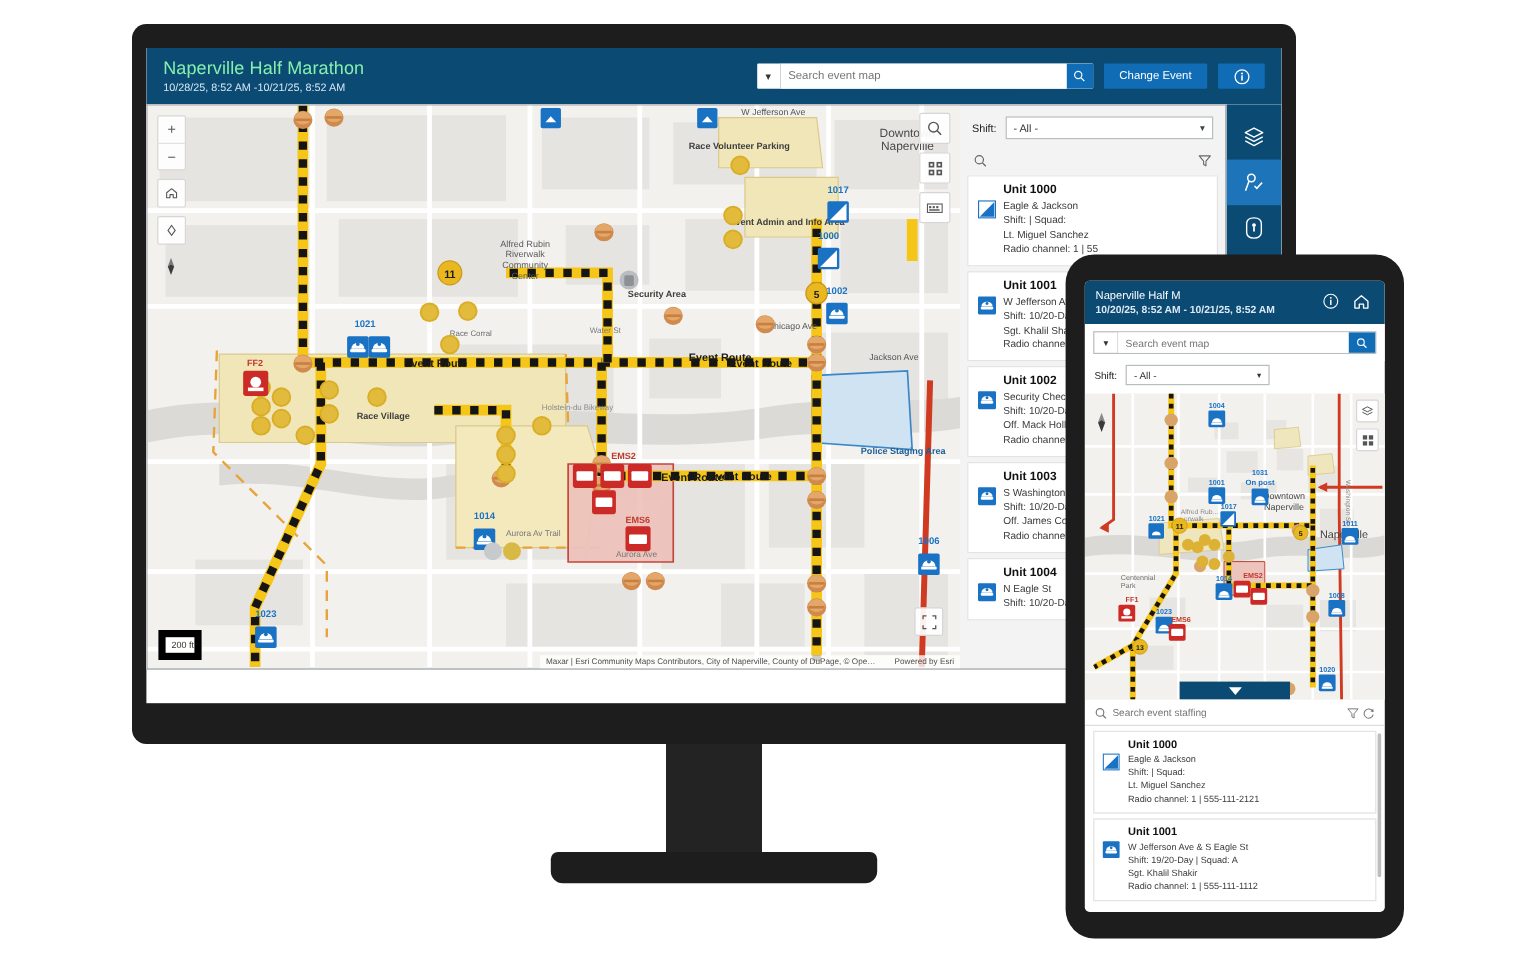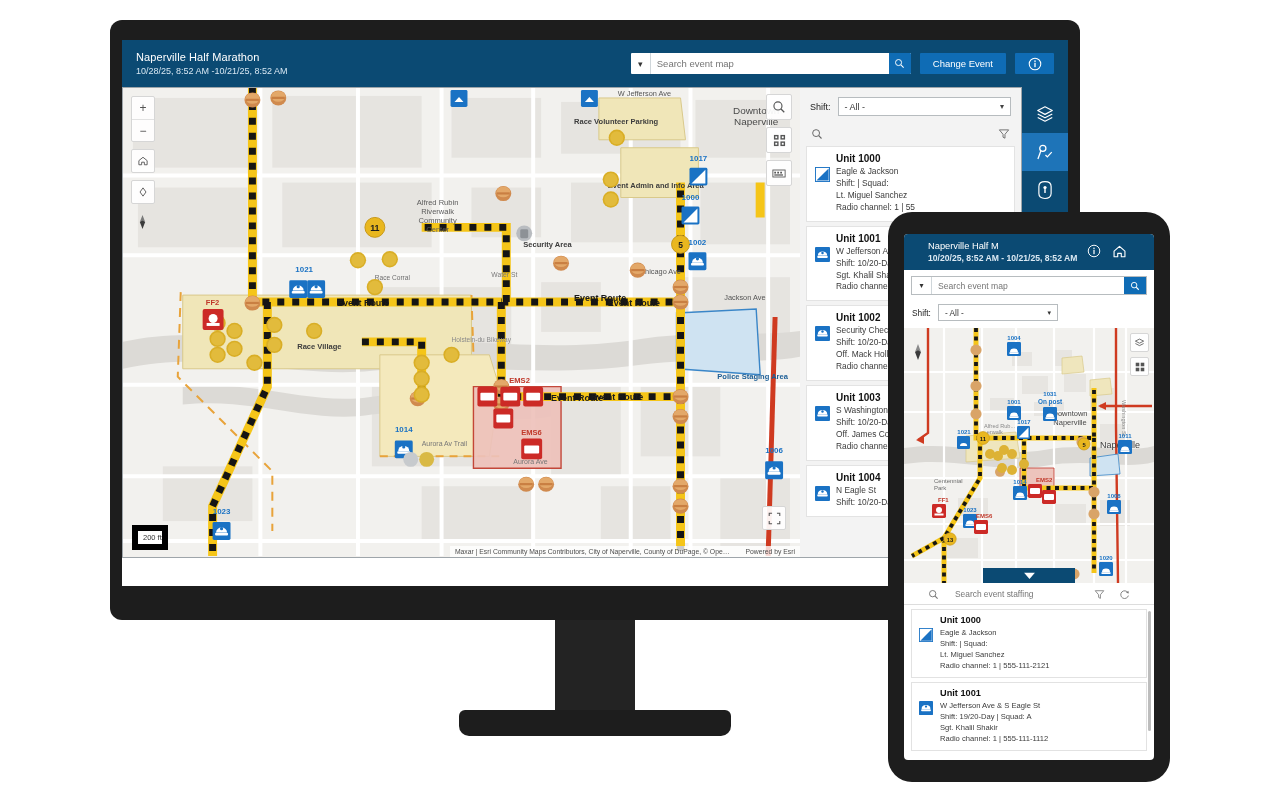--- a/index.html
+++ b/index.html
@@ -32,21 +32,21 @@
     top:690px; width:272px; height:26px; background:#1d1d1d;
     border-radius:6px 6px 10px 10px;
   }
 
   
   .app-header {
     position:relative; height:47px; background:#0b4a73;
     display:flex; align-items:center; padding:0 14px;
   }
   .app-title-wrap { line-height:1.15; }
-  .app-title { color:#ffffff; font-size:11px; letter-spacing:.1px; }
+  .app-title { color:#86efac; font-size:15px; letter-spacing:.1px; }
   .app-subtitle { color:#d6e6f2; font-size:9px; margin-top:2px; }
 
   .header-right { margin-left:auto; display:flex; align-items:center; gap:9px; }
   .search-group { display:flex; height:21px; background:#fff; border-radius:1px; overflow:hidden; }
   .search-caret {
     width:20px; display:flex; align-items:center; justify-content:center;
     border-right:1px solid #cfd6da; color:#333; font-size:9px;
   }
   .search-input {
     width:238px; border:0; outline:0; font-size:9.5px; color:#6a6a6a;
@@ -133,39 +133,39 @@
   .rail-btn.active { background:#1e74b8; }
 
   
   #tablet { position:absolute; left:888px; top:212px; width:282px; height:570px; z-index:30; }
   .tab-shell { position:absolute; inset:0; background:#1d1d1d; border-radius:24px; }
   .tab-screen {
     position:absolute; left:16px; top:22px; right:16px; bottom:22px;
     background:#fff; border-radius:4px; overflow:hidden;
     display:flex; flex-direction:column;
   }
-  .tab-header { background:#0b4a73; padding:6px 24px 7px; display:flex; align-items:center; }
+  .tab-header { background:#0b4a73; padding:6px 9px 7px; display:flex; align-items:center; }
   .tab-title { color:#fff; font-size:9.3px; line-height:1.3; }
   .tab-sub { color:#dce9f3; font-size:8.6px; margin-top:1px;font-weight:bold; }
   .tab-head-icons { margin-left:auto; display:flex; gap:11px; padding-right:3px; }
   .tab-searchrow { padding:6px 7px; background:#fff; }
   .tab-search { display:flex; height:19px; border:1px solid #b7bcbf; }
   .tab-search .cv { width:20px; display:flex; align-items:center; justify-content:center; border-right:1px solid #cfd6da; font-size:8px; color:#333;}
   .tab-search input { flex:1; border:0; outline:0; font-size:8.6px; color:#6f6f6f; padding:0 6px; font-family:"Liberation Sans", sans-serif;}
   .tab-search .sb { width:22px; background:#0f6cb5; display:flex; align-items:center; justify-content:center;}
   .tab-shiftrow { display:flex; align-items:center; gap:7px; padding:3px 8px 7px; }
   .tab-shiftsel { width:120px; height:17px; border:1px solid #b7bcbf; background:#fff; display:flex; align-items:center; padding:0 6px; font-size:8.3px; color:#333;}
   .tab-shiftsel .cv { margin-left:auto; font-size:7px; }
   .tab-map { position:relative; height:255px; overflow:hidden; background:#f2f0ed; }
   .tab-map-tools { position:absolute; right:5px; top:5px; display:flex; flex-direction:column; gap:5px; z-index:6; }
   .tab-collapse {
     position:absolute; left:50%; transform:translateX(-50%); bottom:0;
     width:92px; height:15px; background:#0b4a73; display:flex; align-items:center; justify-content:center; z-index:7;
   }
-  .tab-filterbar { display:flex; align-items:center; gap:14px; padding:5px 24px 4px; border-bottom:1px solid #ddd;}
+  .tab-filterbar { display:flex; align-items:center; gap:2px; padding:5px 8px 4px; border-bottom:1px solid #ddd;}
   .tab-filterbar input { flex:1; border:0; outline:0; font-size:8.4px; color:#7a7a7a; font-family:"Liberation Sans", sans-serif;}
   .tab-list { flex:1; padding:4px 7px; overflow:hidden; position:relative;}
   .tab-card { background:#fff; border:1px solid #e2e2e2; padding:5px 7px 6px; display:flex; gap:6px; margin-bottom:4px;}
   .tab-card .unit-name { font-size:9.2px; }
   .tab-card .unit-line { font-size:7.6px; line-height:1.45;}
   .tab-scroll { position:absolute; right:3px; top:6px; width:3px; height:120px; background:#bdbdbd; border-radius:2px;}
 
   svg { display:block; overflow:visible; }
 </style>
 </head>

